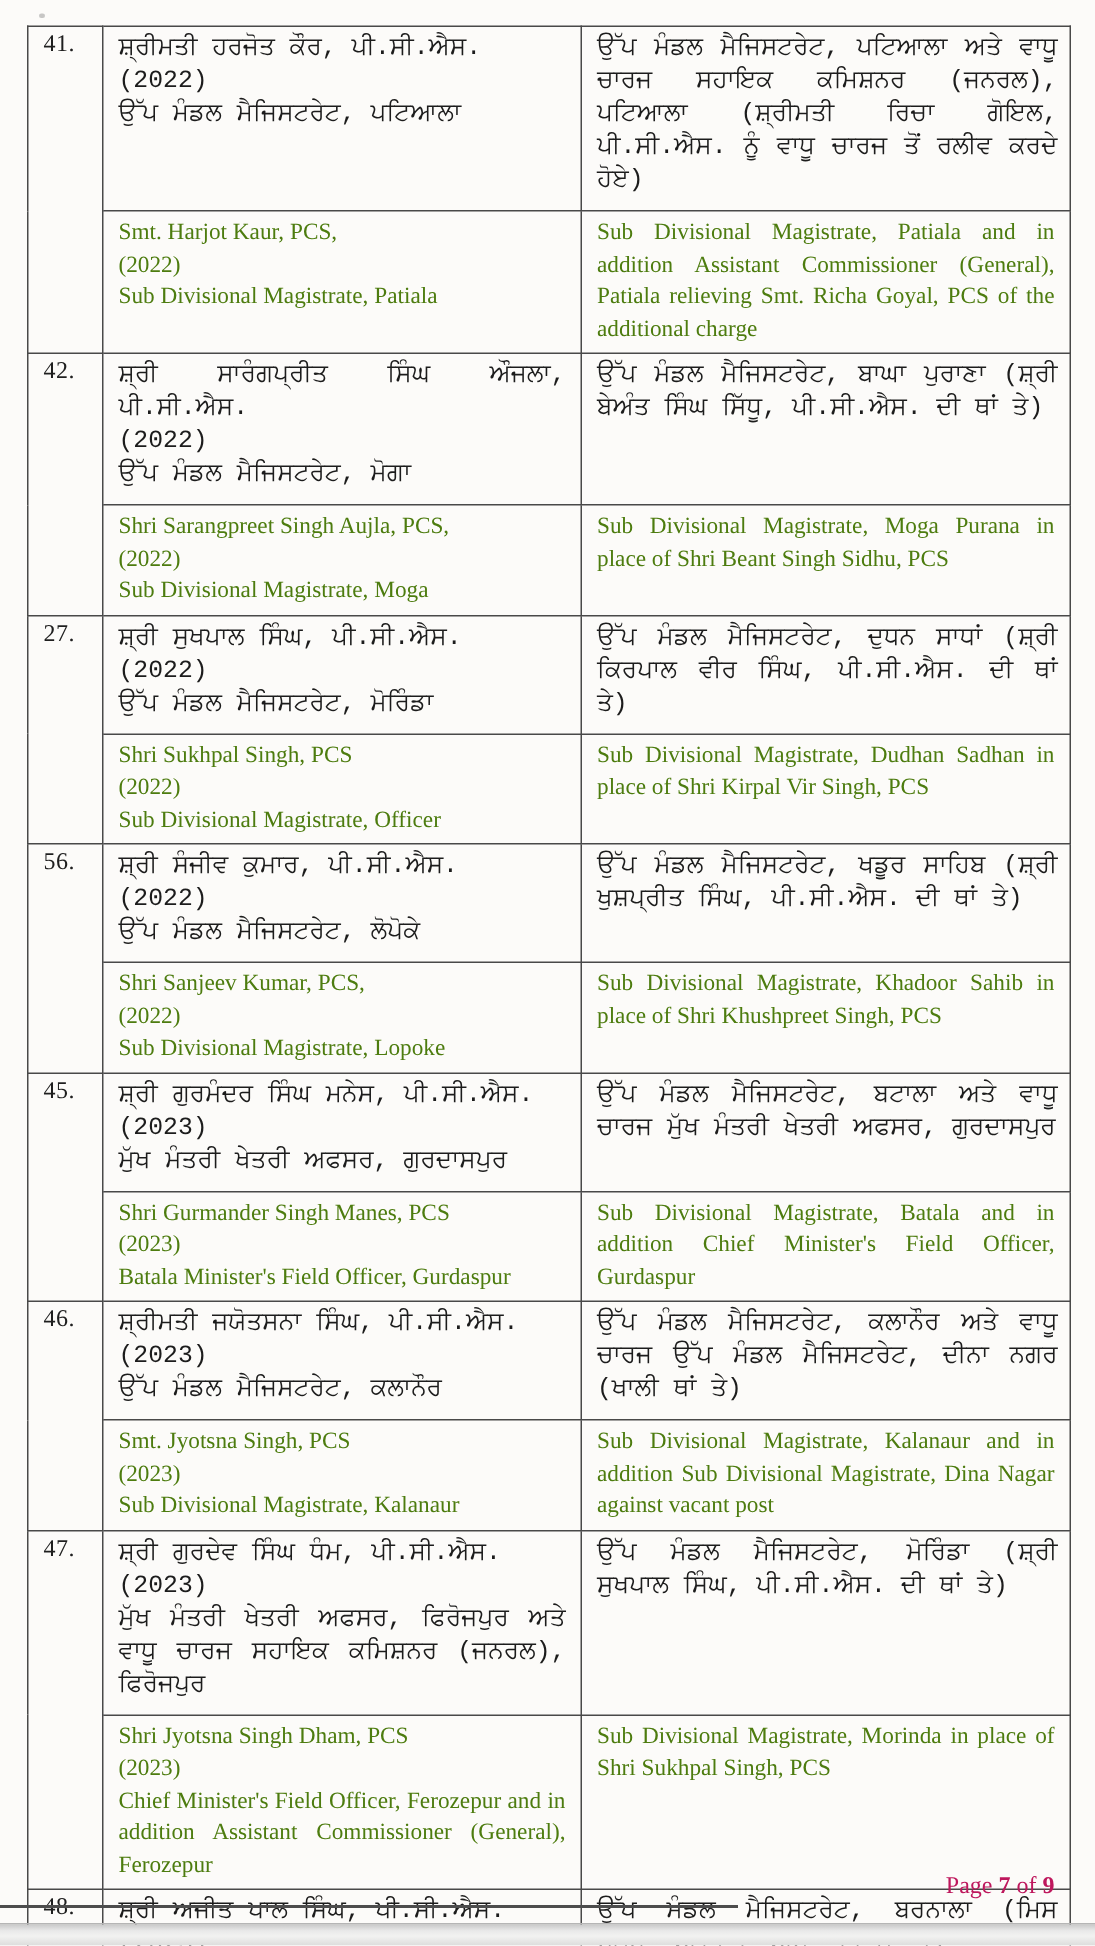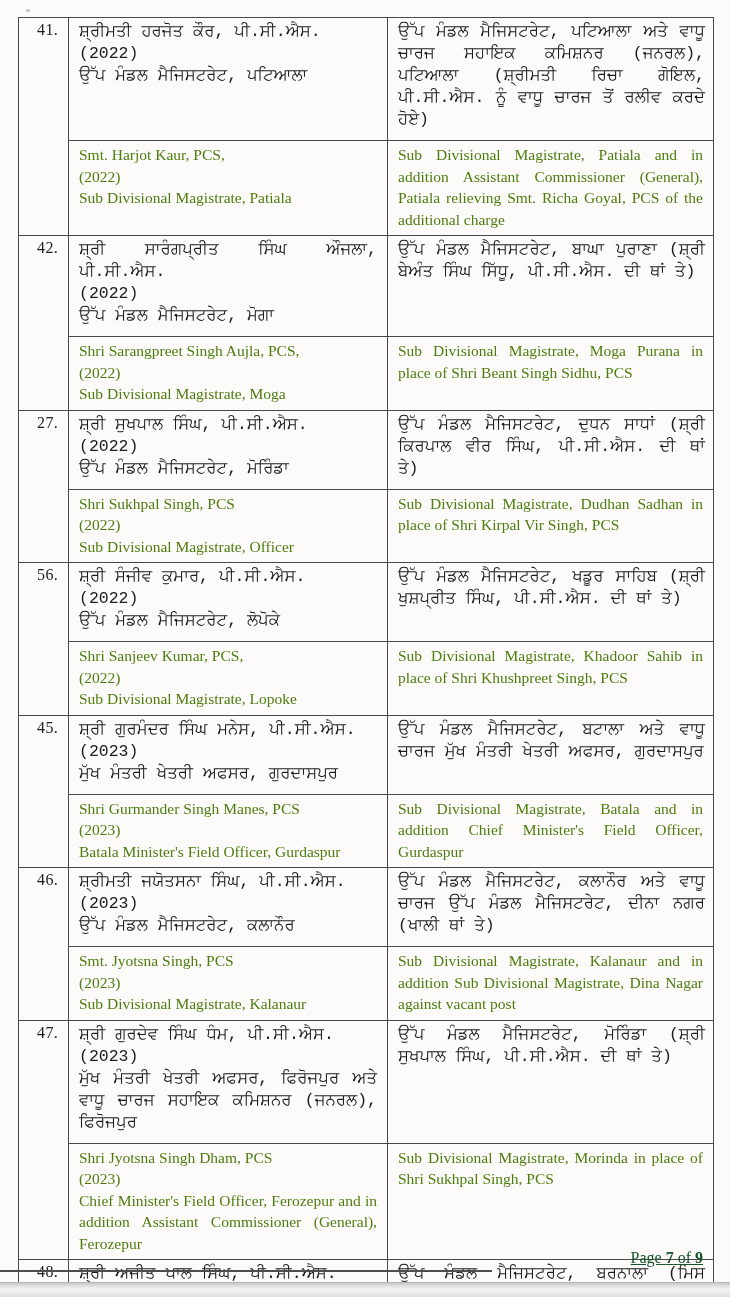--- a/index.html
+++ b/index.html
@@ -33,21 +33,21 @@
   }
   table.transfer-table col.c-serial { width: 50px; }
   table.transfer-table col.c-name   { width: 319px; }
   table.transfer-table col.c-post   { width: 326px; }
   table.transfer-table td {
     border: 1.6px solid #494949;
     vertical-align: top;
     padding: 3px 10px 5px 10px;
   }
   td.serial-cell {
-    text-align: right;
+    text-align: left;
     padding-top: 5px;
     font-size: 16px;
     letter-spacing: .3px;
   }
   .pa {
     font-family: Liberation Mono, monospace;
     font-size: 16.5px;
     line-height: 22px;
     color: #1c1c1c;
   }
@@ -68,23 +68,22 @@
     left: 0; top: 1270px;
     width: 492px;
     height: 0;
     border-top: 2px solid #4d4d4d;
   }
   .page-label {
     position: absolute;
     top: 1249px;
     right: 27px;
     font-size: 16px;
-    color: #14532d;
+    color: #be185d;
     font-family: "Liberation Serif", serif;
-    text-decoration: underline;
   }
   .page-label b { font-weight: bold; }
   .bottom-bar {
     position: absolute;
     left: 0; bottom: 0;
     width: 730px;
     height: 14px;
     background: linear-gradient(#c9c9c9 0%, #e9e9e9 30%, #f2f2f1 55%, #dddddc 100%);
     border-top: 1px solid #b5b5b5;
     border-radius: 0 0 0 0;

